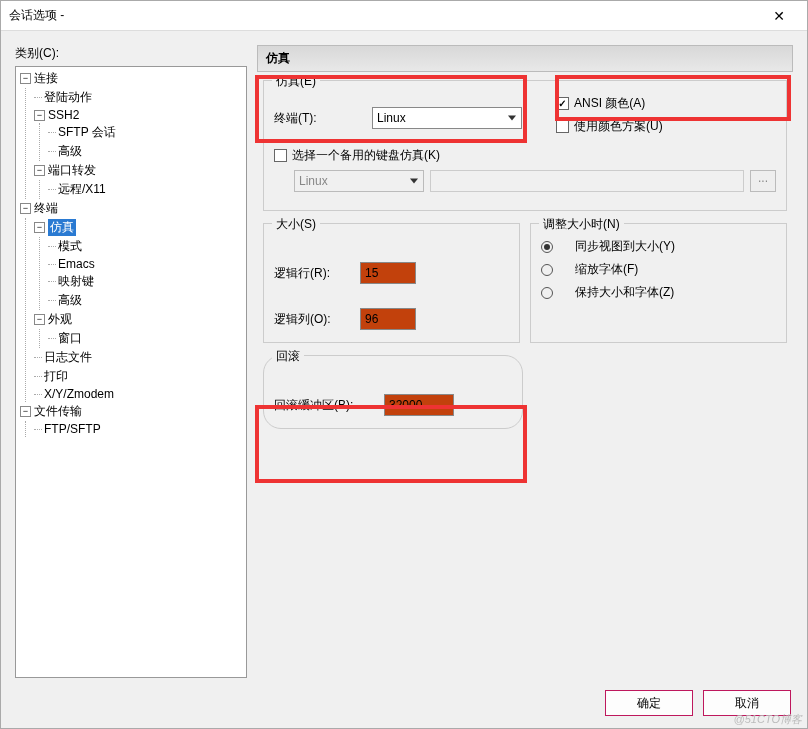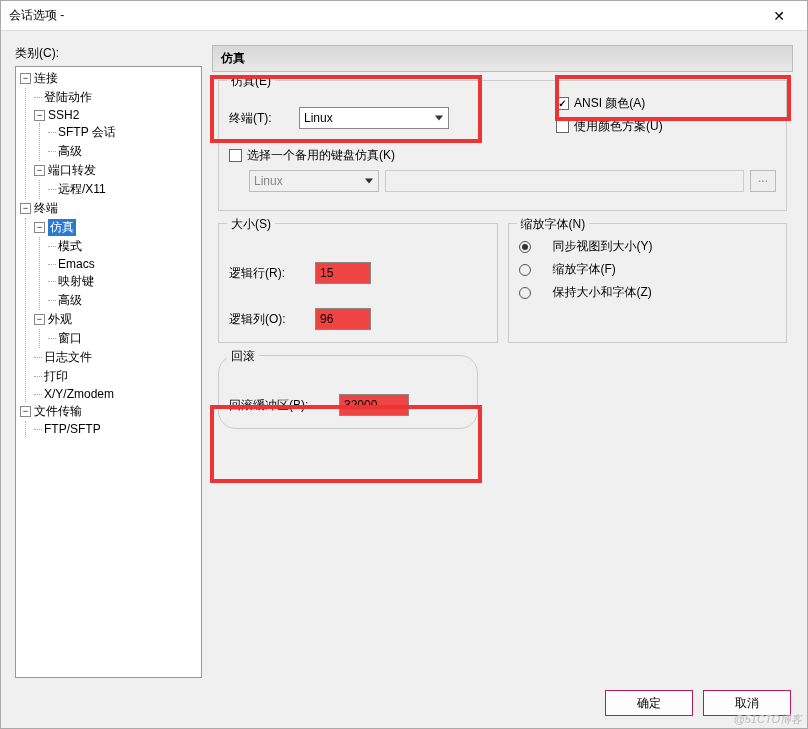--- a/index.html
+++ b/index.html
@@ -2,42 +2,42 @@
 <html><head>
 <meta charset="utf-8">
 <style>
 * { box-sizing: border-box; margin: 0; padding: 0; font-family: "Microsoft YaHei", "Segoe UI", sans-serif; font-size: 12px; }
 body { background: #f0f0f0; width: 808px; height: 729px; overflow: hidden; }
 .window { width: 808px; height: 729px; background: #f0f0f0; border: 1px solid #aaa; display: flex; flex-direction: column; }
 .titlebar { height: 30px; background: #fff; display: flex; align-items: center; padding: 0 8px; border-bottom: 1px solid #ddd; }
 .titlebar-text { flex: 1; }
 .close-btn { width: 40px; height: 28px; display: flex; align-items: center; justify-content: center; cursor: pointer; font-size: 14px; }
 .content { flex: 1; display: flex; padding: 14px 14px 0 14px; gap: 10px; }
-.left-col { width: 187px; display: flex; flex-direction: column; justify-content: space-between; }
+.left-col { width: 232px; display: flex; flex-direction: column; justify-content: space-between; }
 .category-label { margin-bottom: 4px; }
 .tree-box { flex: 1; border: 1px solid #999; background: #fff; padding: 2px 0; overflow: auto; height: 565px; }
 .tree-node { position: relative; padding: 1px 0 1px 4px; white-space: nowrap; cursor: default; display:flex; align-items:center; }
 .tree-node .toggle { width: 11px; height: 11px; border: 1px solid #888; display: inline-flex; align-items: center; justify-content: center; font-size: 9px; line-height: 9px; margin-right: 3px; background:#fff; cursor:pointer;}
 .tree-node.selected .label-span { background: #2a7ad2; color: #fff; padding: 0 2px; }
 .tree-lines { border-left: 1px dotted #aaa; margin-left: 9px; padding-left: 4px; }
 .dash { display:inline-block; width:8px; border-top:1px dotted #aaa; vertical-align:middle; margin-right:2px;}
 .right-col { flex: 1; position: relative; }
 .section-header { background: linear-gradient(#d8d8d8, #e8e8e8); border: 1px solid #bbb; padding: 4px 8px; font-weight: bold; }
 .panel-body { padding: 8px 6px; }
 .group { border: 1px solid #ccc; position: relative; margin-bottom: 12px; padding: 14px 10px 12px 10px; }
 .group-legend { position: absolute; top: -8px; left: 8px; background: #f0f0f0; padding: 0 4px; }
 .row { display: flex; align-items: center; margin-bottom: 8px; }
 .lbl { width: 70px; }
 .select { height: 22px; border: 1px solid #888; background: #fff; padding: 0 18px 0 4px; position: relative; display:flex; align-items:center; min-width: 150px;}
 .select::after { content: ""; position: absolute; right: 5px; top: 50%; width: 0; height: 0; border-left: 4px solid transparent; border-right: 4px solid transparent; border-top: 5px solid #333; transform: translateY(-50%); }
 .select.disabled { background: #f0f0f0; color: #888; border-color: #bbb; }
 .chk { display: flex; align-items: center; gap: 5px; margin-bottom: 6px; }
 .chk-box { width: 13px; height: 13px; border: 1px solid #666; background: #fff; display:flex; align-items:center; justify-content:center; font-size:10px; line-height:10px;}
 .chk-box.checked::after { content:"✓"; font-weight:bold; }
-.txt-input { width: 56px; height: 22px; border: 1px solid #888; background:#ef4444; padding: 0 4px; }
+.txt-input { width: 56px; height: 22px; border: 1px solid #888; background:#c2410c; padding: 0 4px; }
 .txt-input.wide { width: 70px; }
 .radio { display:flex; align-items:center; gap:22px; margin-bottom:6px; }
 .radio-dot { width:12px; height:12px; border:1px solid #555; border-radius:50%; display:flex; align-items:center; justify-content:center; }
 .radio-dot.on::after { content:""; width:6px; height:6px; background:#333; border-radius:50%; }
 .two-col { display:flex; gap:10px; }
 .two-col .group { flex:1; }
 .size-row { display:flex; align-items:center; margin-bottom:8px;margin-top:24px; }
 .size-row .lbl { width: 86px; }
 .red-box { border: 4px solid #e33; position:absolute; pointer-events:none; }
 .red1 { top: 30px; left: -2px; width: 272px; height: 68px; }
@@ -163,21 +163,21 @@
       </div>
     </div>
 
     <div class="right-col">
       <div class="section-header">仿真</div>
       <div class="panel-body">
 
         <div class="group" style="padding-bottom:18px;">
           <div class="group-legend">仿真(E)</div>
           <div class="flex-sb">
-            <div class="row" style="margin-bottom:0;">
+            <div class="row" style="margin-bottom:0;gap:28px;">
               <span class="lbl">终端(T):</span>
               <div class="select">
                   <span>Linux</span>
                 </div>
             </div>
             <div style="width:220px;">
               <div class="chk">
                 <span class="chk-box checked"></span>
                 <span>ANSI 颜色(A)</span>
               </div>
@@ -206,21 +206,21 @@
             <div class="size-row">
               <span class="lbl">逻辑行(R):</span>
               <input class="txt-input" value="15" style="">
             </div>
             <div class="size-row" style="margin-bottom:0;">
               <span class="lbl">逻辑列(O):</span>
               <input class="txt-input" value="96" style="">
             </div>
           </div>
           <div class="group">
-            <div class="group-legend">缩放字体(N)</div>
+            <div class="group-legend">调整大小时(N)</div>
             <div class="radio">
                 <span class="radio-dot on"></span>
                 <span>同步视图到大小(Y)</span>
               </div>
             <div class="radio">
                 <span class="radio-dot"></span>
                 <span>缩放字体(F)</span>
               </div>
             <div class="radio" style="margin-bottom:0;">
                 <span class="radio-dot"></span>

